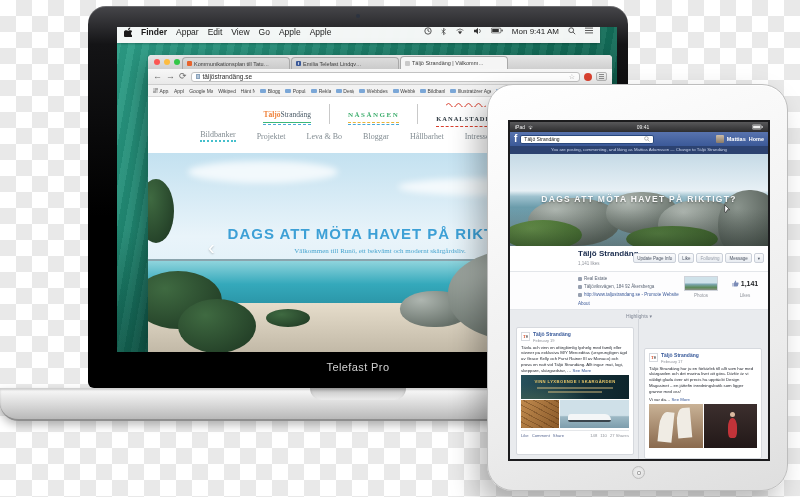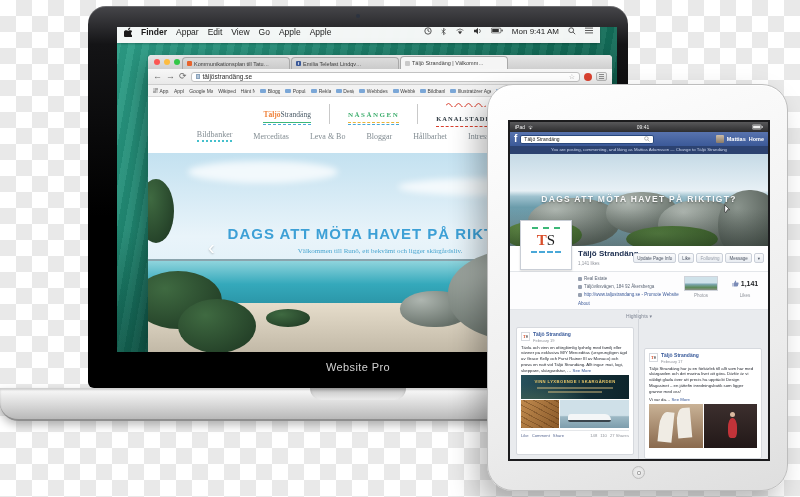--- a/index.html
+++ b/index.html
@@ -202,21 +202,21 @@
 transform:rotate(6deg)}
 #mannimg{width:57px;height:44px;position:relative;overflow:hidden;background:linear-gradient(#3c2f2e,#221818)}
 #dress{position:absolute;left:24px;top:14px;width:9px;height:20px;background:#c23339;border-radius:45% 45% 30% 30%}
 #head{position:absolute;left:26.5px;top:8px;width:5px;height:5px;border-radius:50%;background:#d9b9a0}
 </style>
 </head>
 <body>
 
 <div class="abs" id="bezel"></div>
 <div class="abs" id="camera"></div>
-<div class="abs" id="mblabel">Website Pro</div>
+<div class="abs" id="mblabel">Telefast Pro</div>
 
 <div class="abs" id="display">
 
   <div id="menubar">
     <span class="sicon">
         <svg width="8" height="10" viewBox="0 0 170 200">
           <path fill="#1a1a1a" d="M150.4 130.3c-.3-30.2 24.6-44.6 25.7-45.3-14-20.4-35.7-23.2-43.4-23.5-18.5-1.9-36.1 10.9-45.5 10.9-9.4 0-23.9-10.6-39.3-10.3-20.2.3-38.8 11.7-49.2 29.8-21 36.4-5.4 90.3 15.1 119.8 10 14.4 21.9 30.6 37.5 30 15.1-.6 20.8-9.7 39-9.7s23.4 9.7 39.3 9.4c16.2-.3 26.5-14.7 36.4-29.2 11.5-16.7 16.2-32.9 16.5-33.7-.4-.2-31.7-12.2-32.1-48.2zM120.7 41.6c8.3-10.1 13.9-24.1 12.4-38.1-12 .5-26.5 8-35.1 18.1-7.7 8.9-14.5 23.2-12.7 36.9 13.4 1 27.1-6.8 35.4-16.9z"></path>
         </svg>
       </span>
     <span class="b">Finder</span>
@@ -390,41 +390,41 @@
         <div class="logo">
           <svg width="40" height="5" viewBox="0 0 40 5" style="margin:0 auto">
               <path d="M0 3.5q2.5-4 5 0t5 0 5 0 5 0 5 0 5 0 5 0 5 0" stroke="#d9412f" fill="none"></path>
             </svg>
           <span class="l3">KANALSTADEN</span>
           <div class="ud3"></div>
         </div>
       </div>
       <div id="navrow">
         <span class="active">Bildbanker</span>
-        <span>Merceditas</span>
+        <span>Projektet</span>
         <span>Leva &amp; Bo</span>
         <span>Bloggar</span>
         <span>Hållbarhet</span>
         <span>Intresseanmälan</span>
         <span>Galleri</span>
       </div>
       <div id="hero">
         <div class="cloud" style="left:40px;top:8px;width:150px;height:22px"></div>
         <div class="cloud" style="left:250px;top:25px;width:180px;height:18px"></div>
         <div id="sea"></div>
         <div id="sand"></div>
         <div class="bush" style="left:-10px;top:26px;width:36px;height:64px"></div>
         <div class="rock" style="left:252px;top:138px;width:70px;height:36px"></div>
         <div class="rock" style="left:300px;top:96px;width:150px;height:92px"></div>
         <div class="rock dk" style="left:396px;top:118px;width:120px;height:90px"></div>
         <div class="bush" style="left:-14px;top:118px;width:88px;height:58px"></div>
         <div class="bush" style="left:30px;top:146px;width:78px;height:54px"></div>
         <div class="bush" style="left:118px;top:156px;width:44px;height:18px"></div>
         <div id="herotitle">DAGS ATT MÖTA HAVET PÅ RIKTIGT?</div>
-        <div id="herosub">Välkommen till Runö, ett bekvämt och ligger skärgårdsliv.</div>
+        <div id="herosub">Välkommen till Runö, ett bekvämt och modernt skärgårdsliv.</div>
         <div id="heroprev">‹</div>
       </div>
     </div>
   </div>
 </div>
 
 <div class="abs" id="base"></div>
 <div class="abs" id="notch"></div>
 
 <div class="abs" id="ipad">
@@ -484,25 +484,20 @@
       <span id="pglikes">1,141 likes</span>
       <div id="pbtns">
         <span class="fbtn">Update Page Info</span>
         <span class="fbtn">Like</span>
         <span class="fbtn lite">Following</span>
         <span class="fbtn">Message</span>
         <span class="fbtn">▾</span>
       </div>
     </div>
 
-    <div id="pcard">
-      <div class="dash"></div>
-      <span id="tsT">T</span><span id="tsS">S</span>
-      <div class="wave"></div>
-    </div>
 
     <div id="inforow">
       <span class="inf" style="top:4px">
           <i></i>
           <span>Real Estate</span>
         </span>
       <span class="inf" style="top:12px">
           <i></i>
           <span>Täljöviksvägen, 184 92 Åkersberga</span>
         </span>

